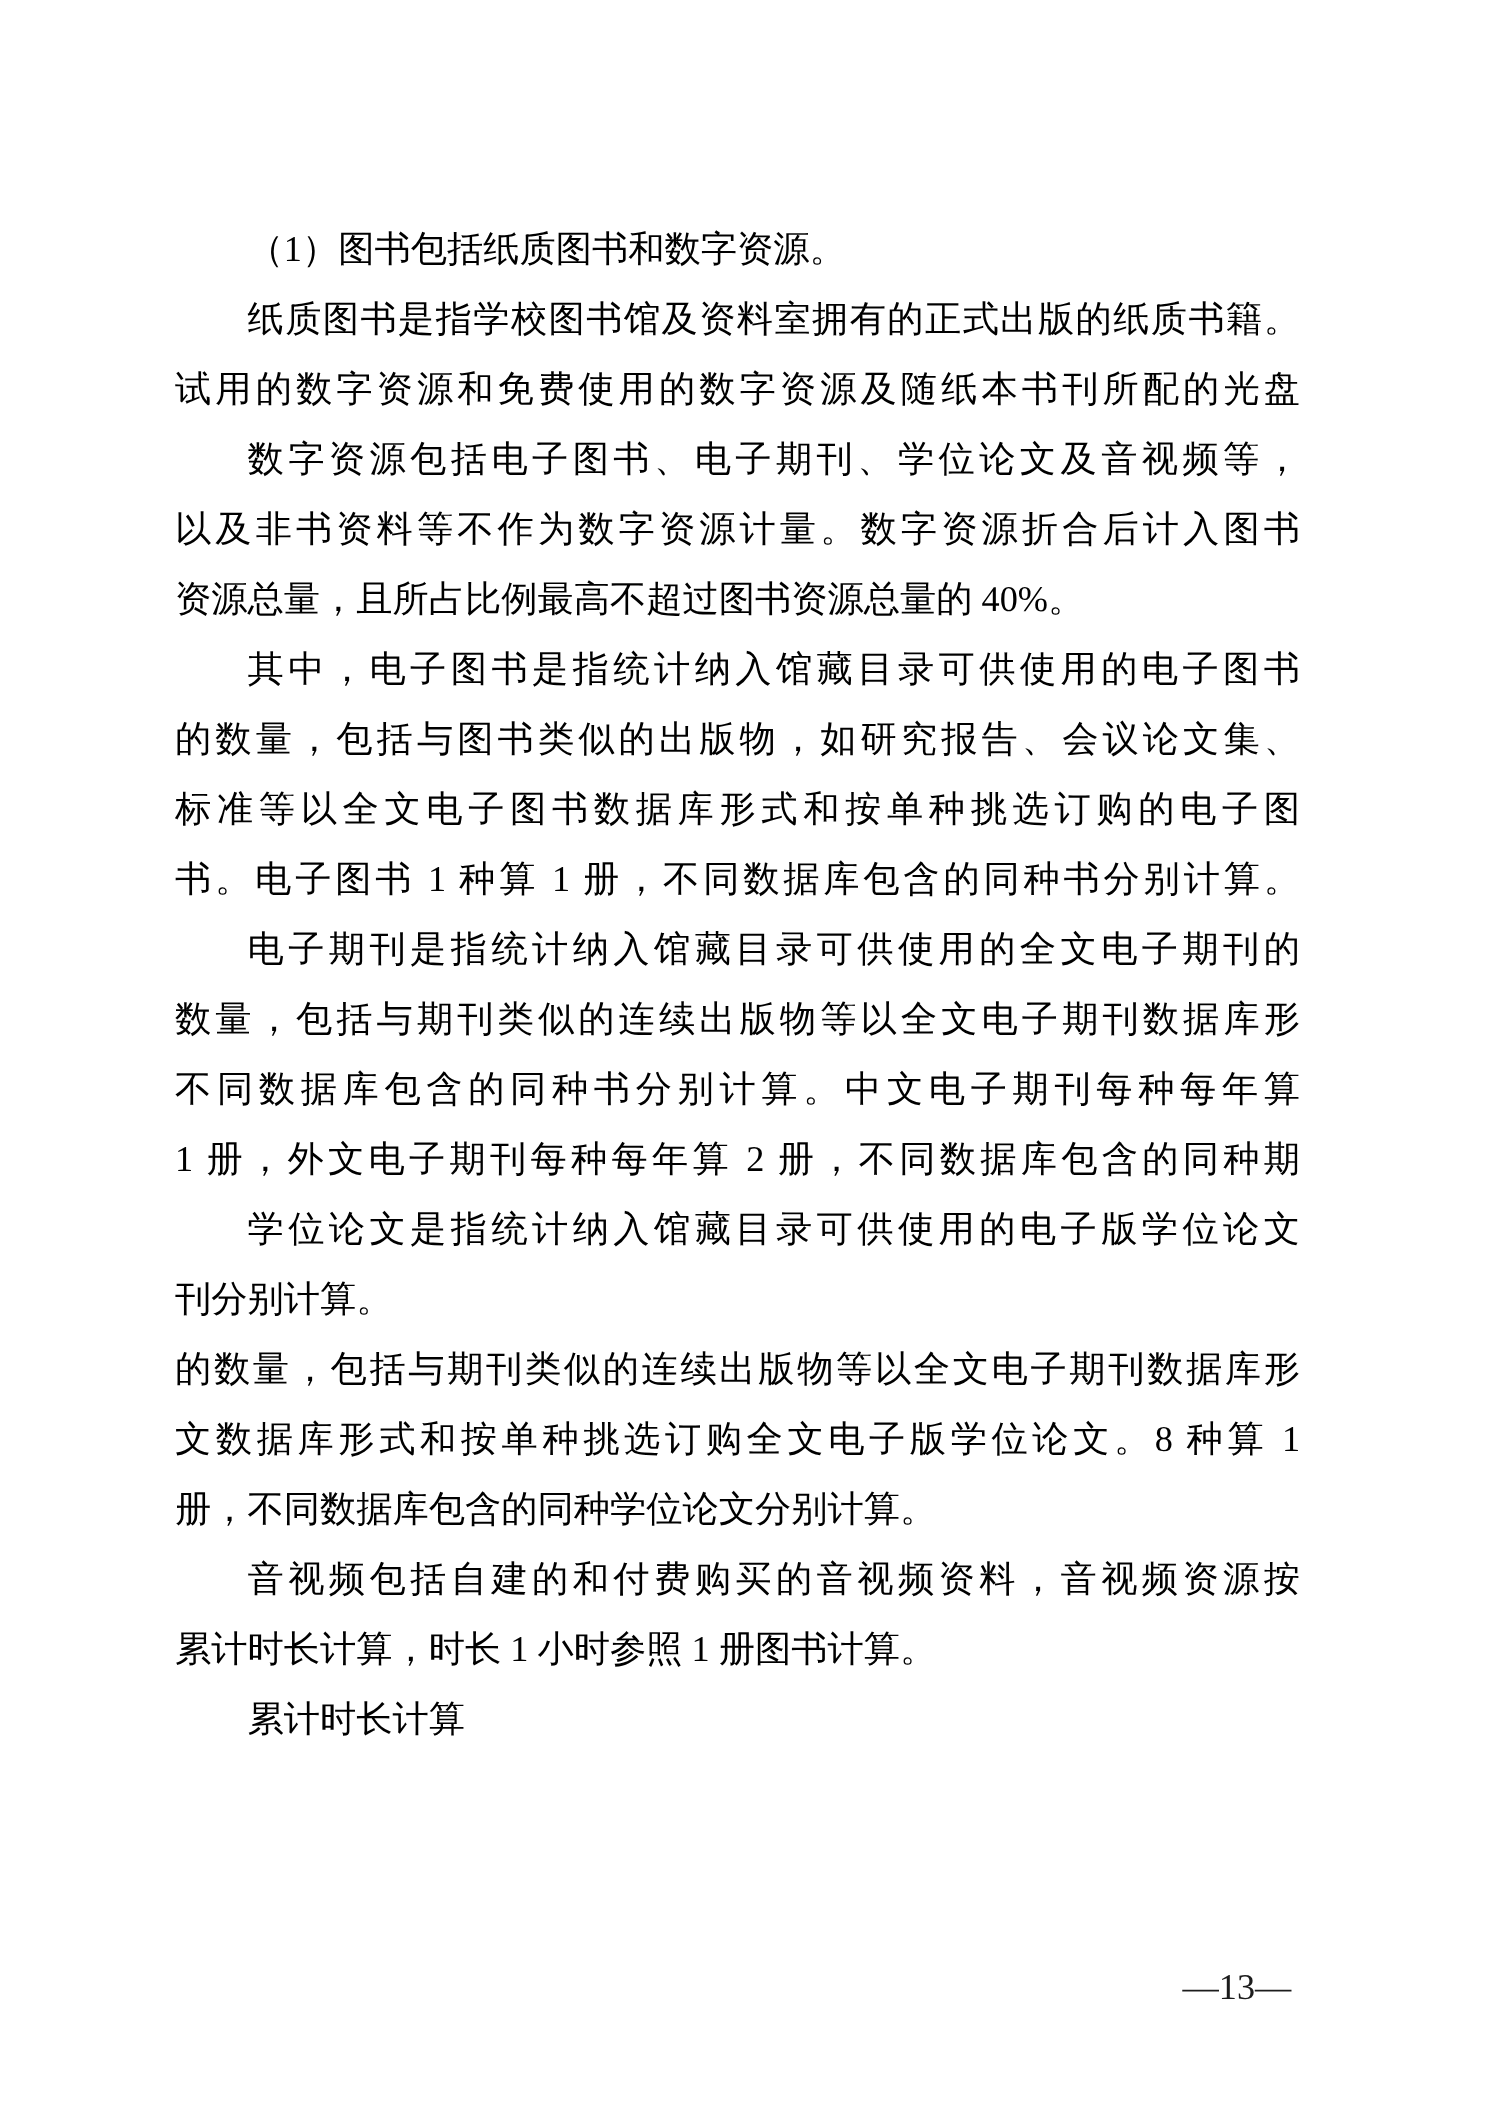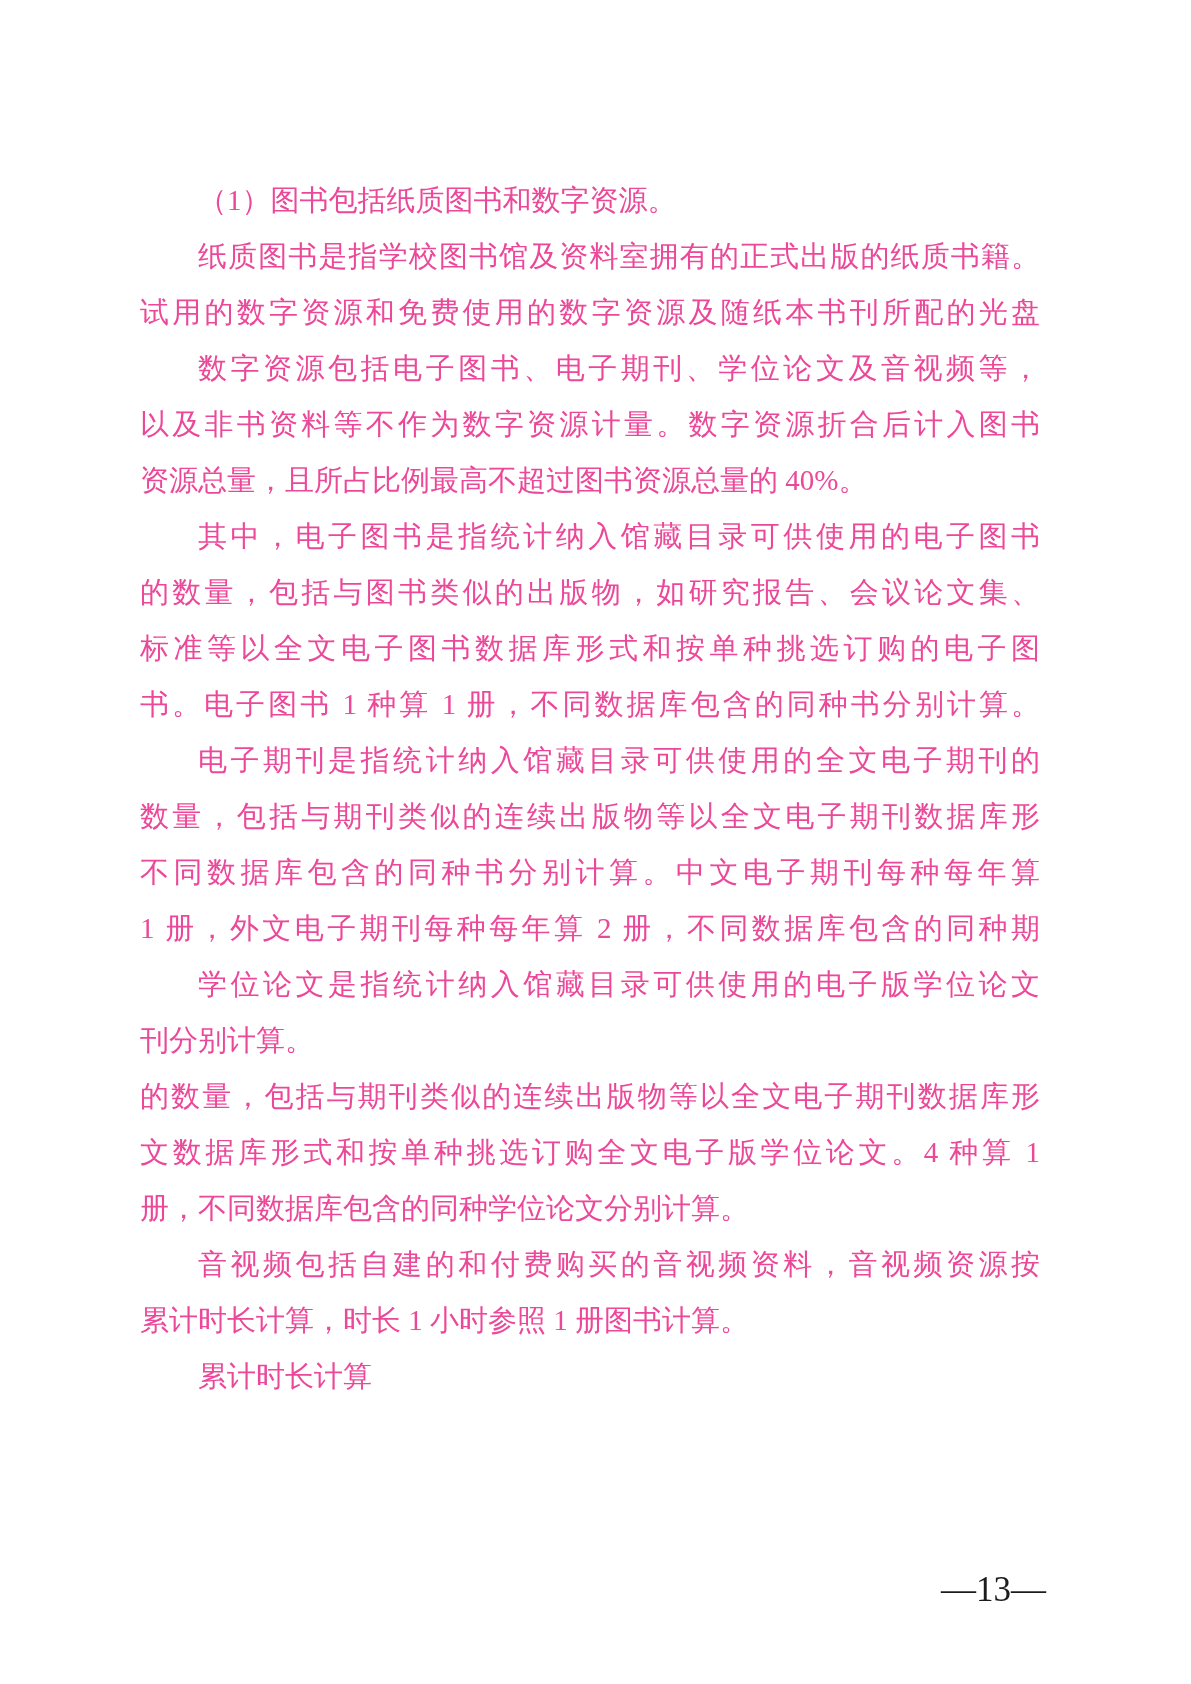--- a/index.html
+++ b/index.html
@@ -11,39 +11,39 @@
     overflow: hidden;
     font-family: "Liberation Serif", "DejaVu Serif", serif;
   }
   .page-body {
     position: absolute;
     left: 140px;
     top: 172px;
     width: 900px;
     font-size: 29px;
     line-height: 56px;
-    color: #ec4899;
+    color: #000000;
   }
   .line {
     white-space: nowrap;
     text-align: left;
   }
   .line.fill {
     white-space: normal;
     text-align: justify;
     text-align-last: justify;
   }
   .line.first {
     text-indent: 2em;
   }
   .page-footer {
     position: absolute;
     top: 1566px;
-    right: 145px;
-    font-size: 35px;
+    right: 158px;
+    font-size: 29px;
     line-height: 48px;
     color: #1c1c1c;
     text-align: left;
   }
 </style>
 </head>
 <body>
 
 <main>
   <section class="page-body">
@@ -57,20 +57,20 @@
       <div class="line fill">的数量，包括与图书类似的出版物，如研究报告、会议论文集、</div>
       <div class="line fill">标准等以全文电子图书数据库形式和按单种挑选订购的电子图</div>
       <div class="line fill">书。电子图书 1 种算 1 册，不同数据库包含的同种书分别计算。</div>
       <div class="line first fill">电子期刊是指统计纳入馆藏目录可供使用的全文电子期刊的</div>
       <div class="line fill">数量，包括与期刊类似的连续出版物等以全文电子期刊数据库形</div>
       <div class="line fill">不同数据库包含的同种书分别计算。中文电子期刊每种每年算</div>
       <div class="line fill">1 册，外文电子期刊每种每年算 2 册，不同数据库包含的同种期</div>
       <div class="line first fill">学位论文是指统计纳入馆藏目录可供使用的电子版学位论文</div>
       <div class="line">刊分别计算。</div>
       <div class="line fill">的数量，包括与期刊类似的连续出版物等以全文电子期刊数据库形</div>
-      <div class="line fill">文数据库形式和按单种挑选订购全文电子版学位论文。4 种算 1</div>
+      <div class="line fill">文数据库形式和按单种挑选订购全文电子版学位论文。8 种算 1</div>
       <div class="line">册，不同数据库包含的同种学位论文分别计算。</div>
       <div class="line first fill">音视频包括自建的和付费购买的音视频资料，音视频资源按</div>
       <div class="line">累计时长计算，时长 1 小时参照 1 册图书计算。</div>
       <div class="line first">累计时长计算</div>
     </section>
   <div class="page-footer">—13—</div>
 </main>
 
 </body></html>

